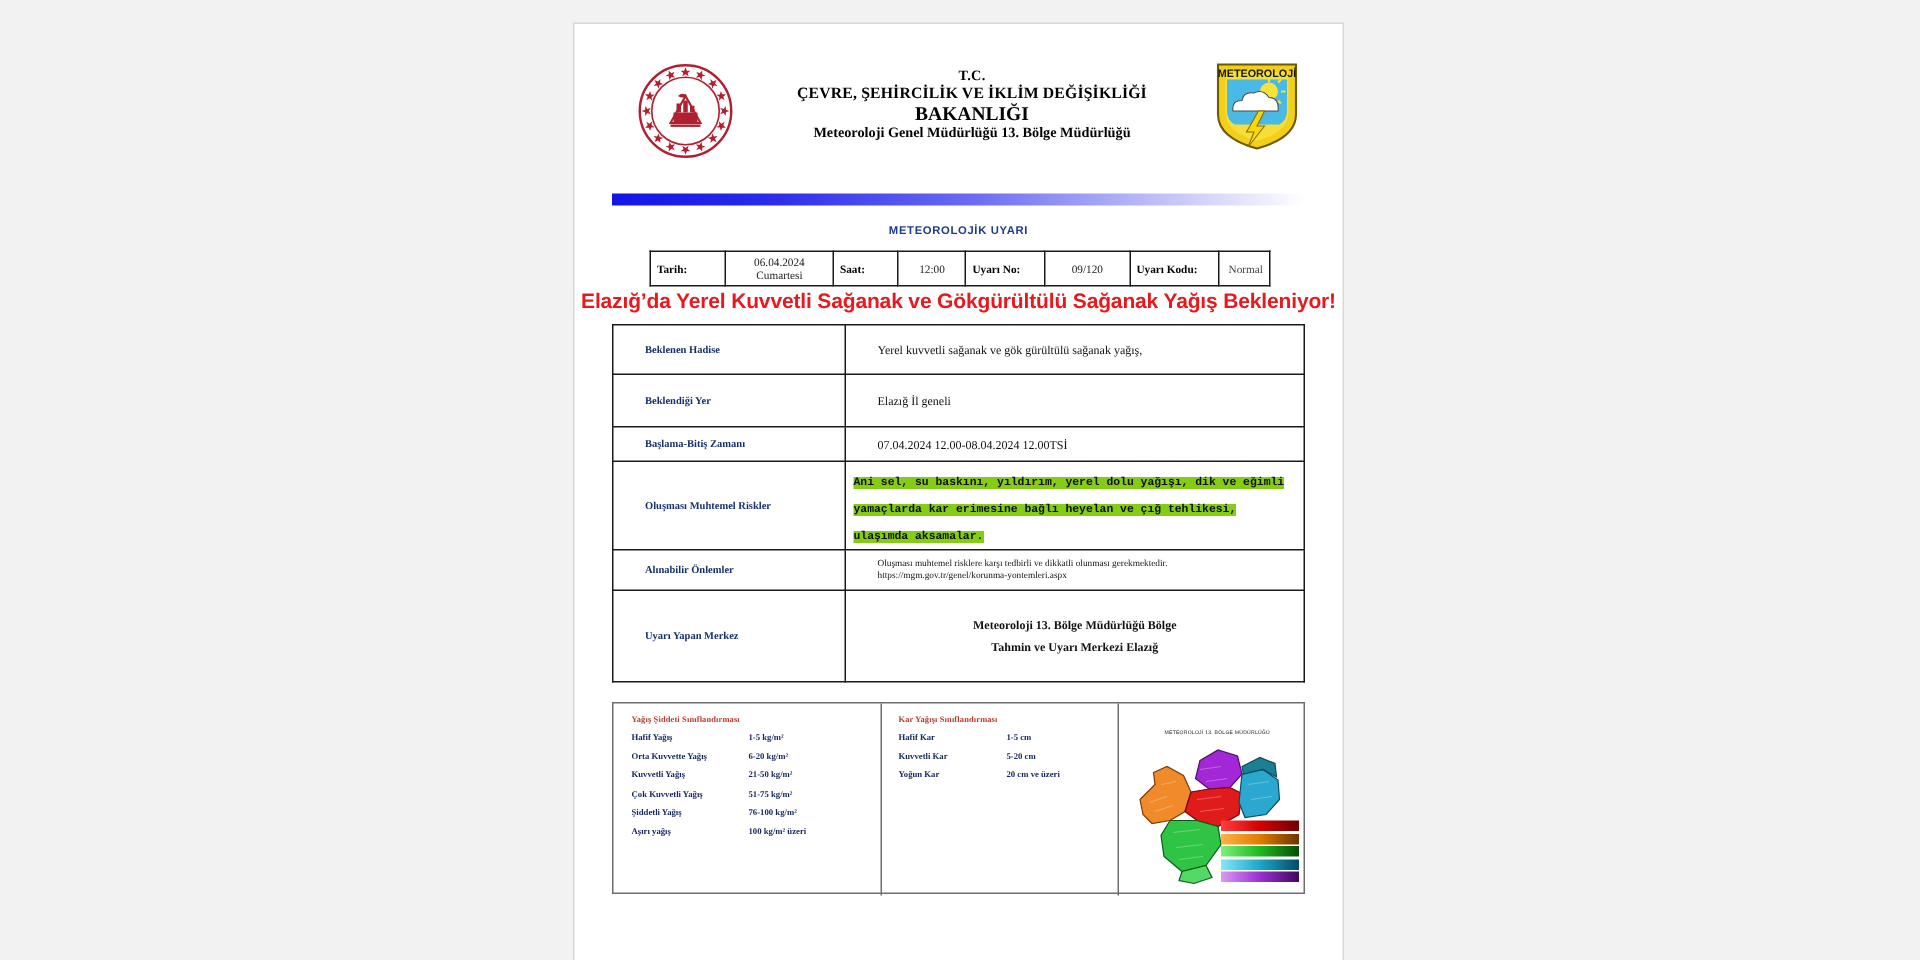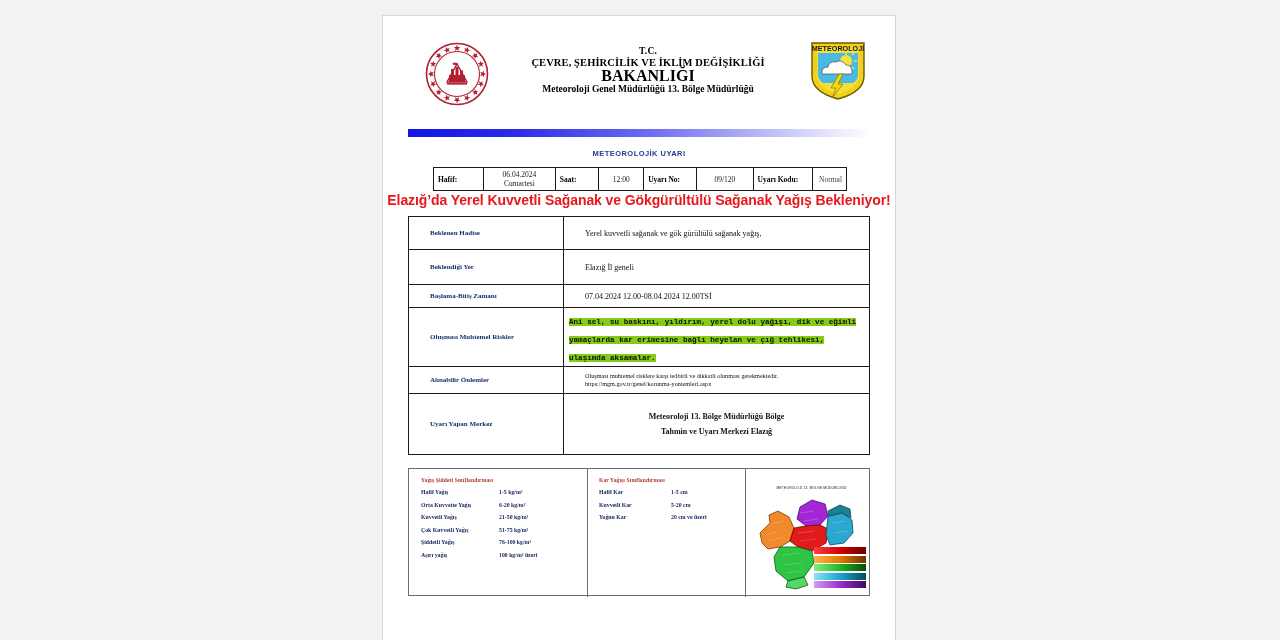--- a/index.html
+++ b/index.html
@@ -28,21 +28,21 @@
     position:absolute;left:426px;top:6px;width:58px;height:62px;
   }
   .header-text{
     position:absolute;left:110px;top:12px;width:310px;
     text-align:center;
     font-family:"Liberation Serif", serif;
     font-weight:bold;color:#000;
   }
   .header-text .l1{font-size:9.5px;line-height:11px;letter-spacing:.2px;}
   .header-text .l2{font-size:10.5px;line-height:12.5px;letter-spacing:.1px;}
-  .header-text .l3{font-size:16px;line-height:12.5px;}
+  .header-text .l3{font-size:13px;line-height:12.5px;}
   .header-text .l4{font-size:9.5px;line-height:13px;margin-top:1px;}
 
   
   .grad-bar{
     position:absolute;left:25px;top:113px;width:462px;height:8px;
     background:linear-gradient(to right,#1414e6 0%,#2a2aea 22%,#6b6bf2 52%,#c3c3f8 80%,#ffffff 100%);
   }
 
   
   .meteo-uyari{
@@ -236,21 +236,21 @@
     </div>
 
     <div class="grad-bar"></div>
 
     <div class="meteo-uyari">METEOROLOJİK UYARI</div>
 
     <div class="info-table">
       <table class="t">
         <tbody>
             <tr>
-          <td class="lbl" style="width:48px;">Hafif:</td>
+          <td class="lbl" style="width:48px;">Tarih:</td>
           <td class="val2" style="width:72px;">
             <div>06.04.2024</div>
             <div>Cumartesi</div>
           </td>
           <td class="lbl" style="width:40px;">Saat:</td>
           <td class="val" style="width:42px;">12:00</td>
           <td class="lbl" style="width:52px;">Uyarı No:</td>
           <td class="val" style="width:56px;">09/120</td>
           <td class="lbl" style="width:60px;">Uyarı Kodu:</td>
           <td class="code">Normal</td>

